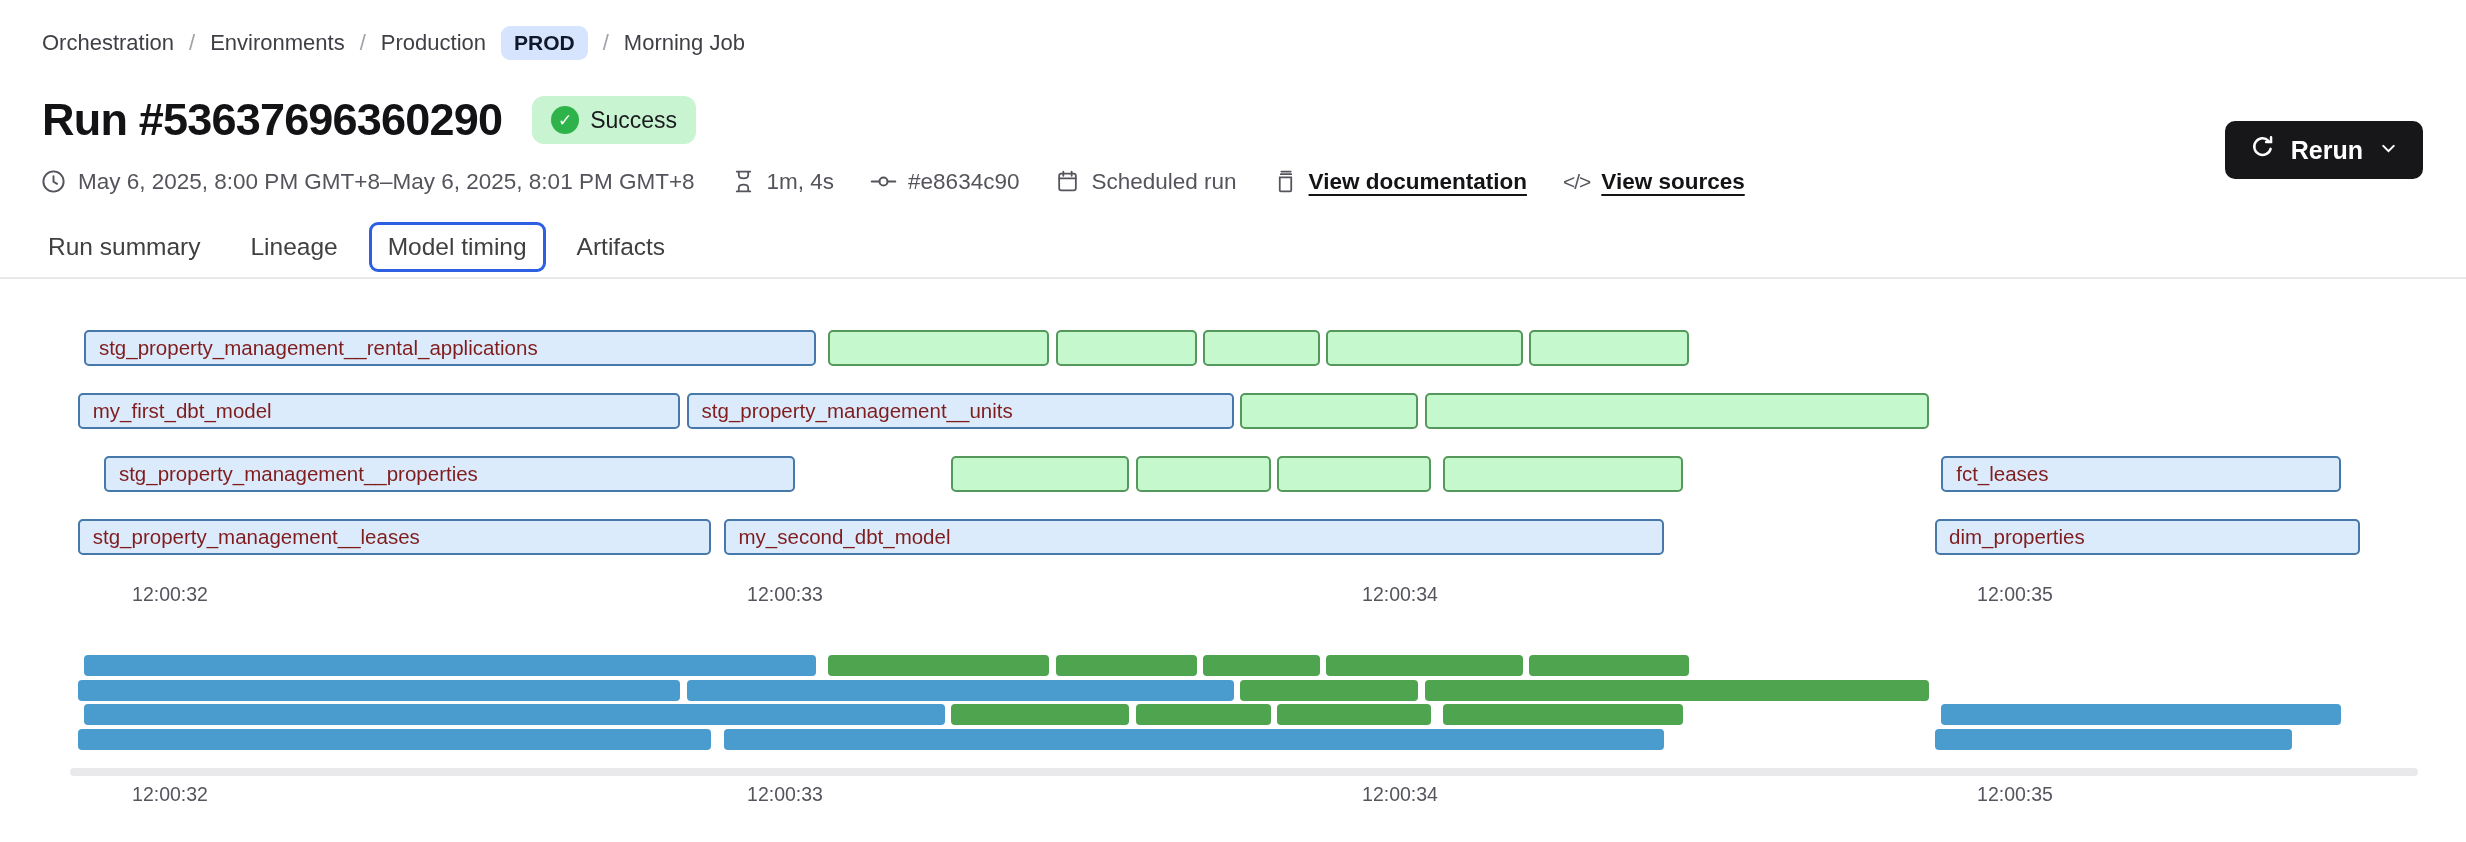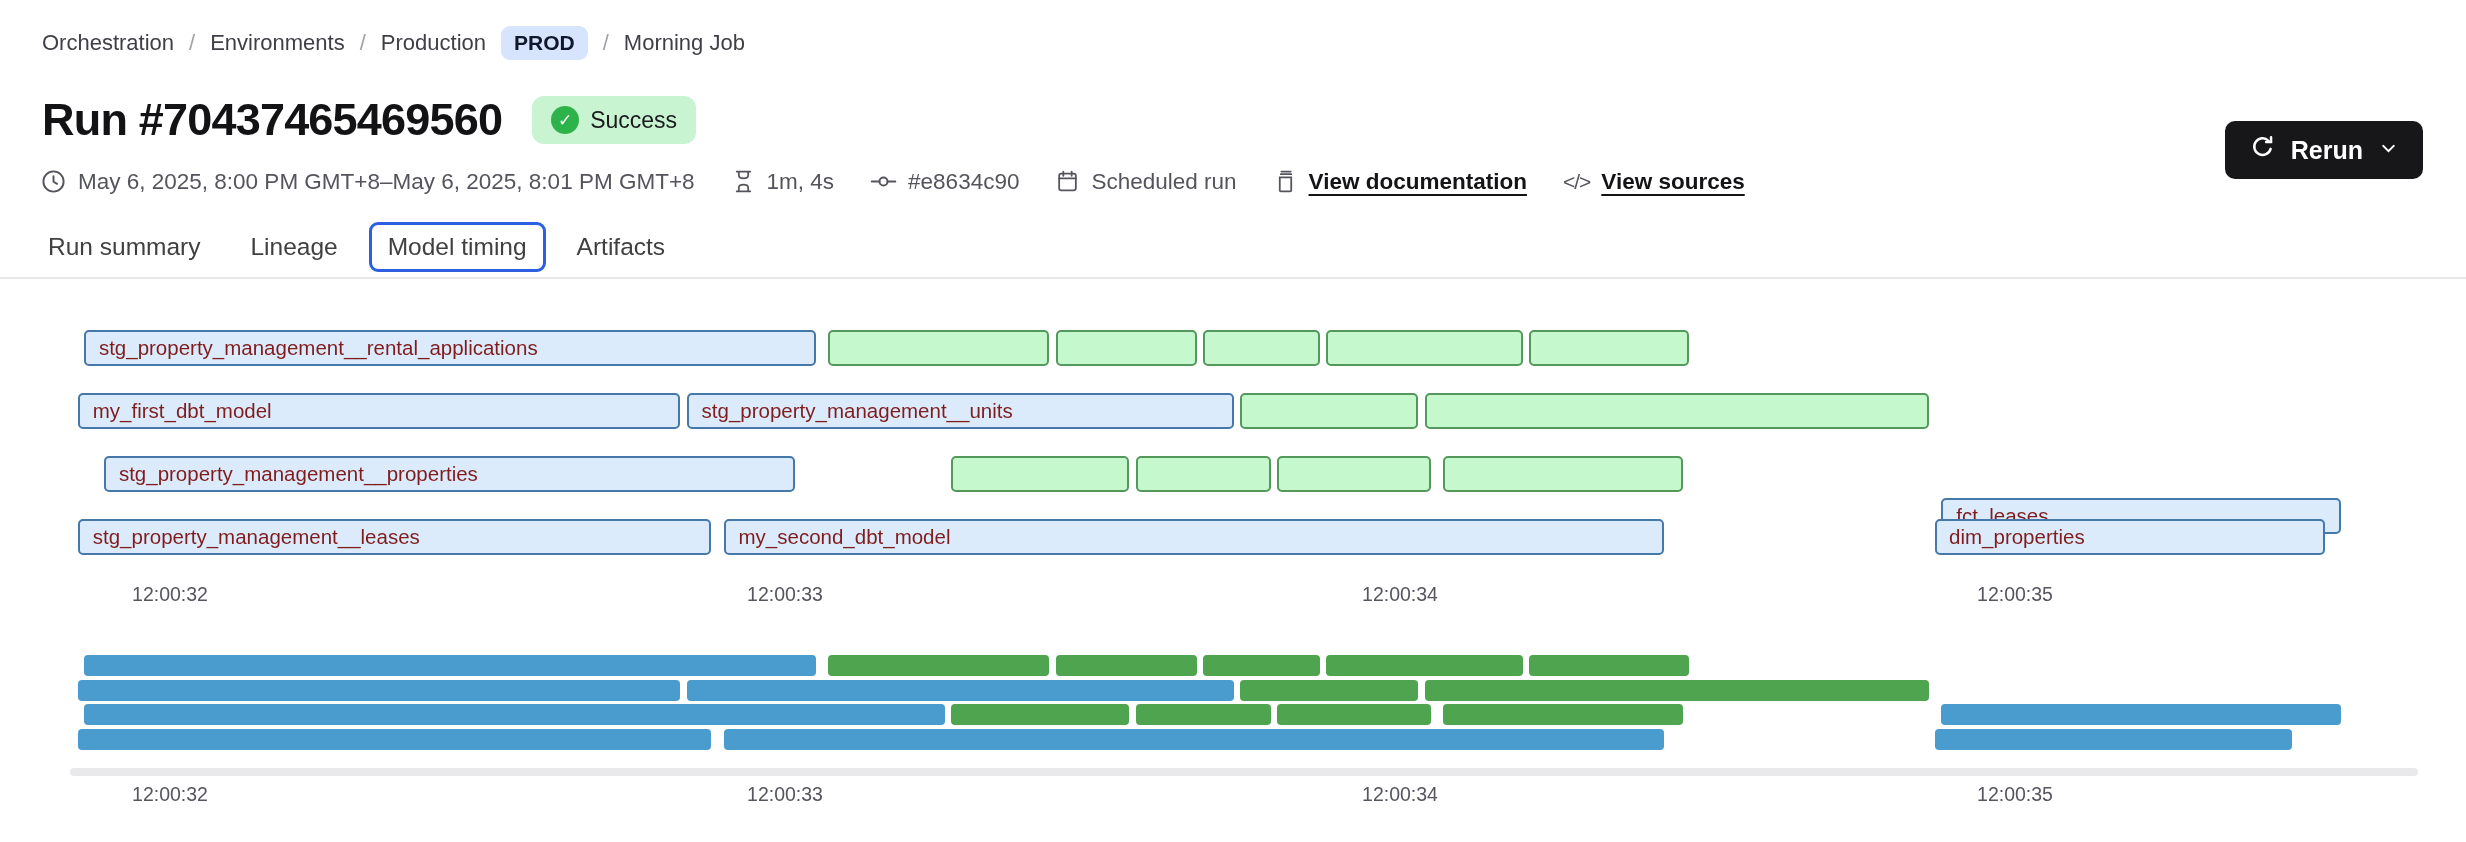--- a/index.html
+++ b/index.html
@@ -59,21 +59,21 @@
   <span class="crumb-sep">/</span>
   <span class="crumb">Environments</span>
   <span class="crumb-sep">/</span>
   <span class="crumb">Production</span>
   <span class="env-badge">PROD</span>
   <span class="crumb-sep">/</span>
   <span class="crumb">Morning Job</span>
 </div>
 
 <div class="title-row">
-  <span class="run-title">Run #70437465469560</span>
+  <span class="run-title">Run #53637696360290</span>
   <span class="status-badge">
     <span class="status-check">✓</span>
     <span>Success</span>
   </span>
 </div>
 
 <div class="meta-row">
   <span class="meta-item">
     <span>
         <svg width="27" height="27" viewBox="0 0 24 24" fill="none" stroke="#54545c" stroke-width="1.7" stroke-linecap="round">
@@ -167,27 +167,27 @@
     <div class="bar blue" style="left: 83.9px; top: 178px; width: 691px; margin-left: 20px;">stg_property_management__properties</div>
     <div class="mini-bar blue" style="left: 83.9px; top: 426px; width: 861px;"></div>
     <div class="bar green" style="left: 951.05px; top: 178px; width: 178.35px;"></div>
     <div class="mini-bar green" style="left: 951.05px; top: 426px; width: 178.35px;"></div>
     <div class="bar green" style="left: 1135.55px; top: 178px; width: 135.3px;"></div>
     <div class="mini-bar green" style="left: 1135.55px; top: 426px; width: 135.3px;"></div>
     <div class="bar green" style="left: 1277px; top: 178px; width: 153.75px;"></div>
     <div class="mini-bar green" style="left: 1277px; top: 426px; width: 153.75px;"></div>
     <div class="bar green" style="left: 1443.05px; top: 178px; width: 239.85px;"></div>
     <div class="mini-bar green" style="left: 1443.05px; top: 426px; width: 239.85px;"></div>
-    <div class="bar blue" style="left: 1941.2px; top: 178px; width: 399.75px; margin-top: 42px;">fct_leases</div>
+    <div class="bar blue" style="left: 1941.2px; top: 178px; width: 399.75px;">fct_leases</div>
     <div class="mini-bar blue" style="left: 1941.2px; top: 426px; width: 399.75px;"></div>
     <div class="bar blue" style="left: 77.75px; top: 241px; width: 633.45px;">stg_property_management__leases</div>
     <div class="mini-bar blue" style="left: 77.75px; top: 451px; width: 633.45px;"></div>
     <div class="bar blue" style="left: 723.5px; top: 241px; width: 940.95px;">my_second_dbt_model</div>
     <div class="mini-bar blue" style="left: 723.5px; top: 451px; width: 940.95px;"></div>
-    <div class="bar blue" style="left: 1935.05px; top: 241px; width: 390px; padding-left: 12px;">dim_properties</div>
+    <div class="bar blue" style="left: 1935.05px; top: 241px; width: 425px; padding-left: 12px;">dim_properties</div>
     <div class="mini-bar blue" style="left: 1935.05px; top: 451px; width: 356.7px;"></div>
     <div class="axis-label" style="left: 170px; top: 305px;">12:00:32</div>
     <div class="axis-label" style="left: 170px; top: 505px;">12:00:32</div>
     <div class="axis-label" style="left: 785px; top: 305px;">12:00:33</div>
     <div class="axis-label" style="left: 785px; top: 505px;">12:00:33</div>
     <div class="axis-label" style="left: 1400px; top: 305px;">12:00:34</div>
     <div class="axis-label" style="left: 1400px; top: 505px;">12:00:34</div>
     <div class="axis-label" style="left: 2015px; top: 305px;">12:00:35</div>
     <div class="axis-label" style="left: 2015px; top: 505px;">12:00:35</div>
   </div>

